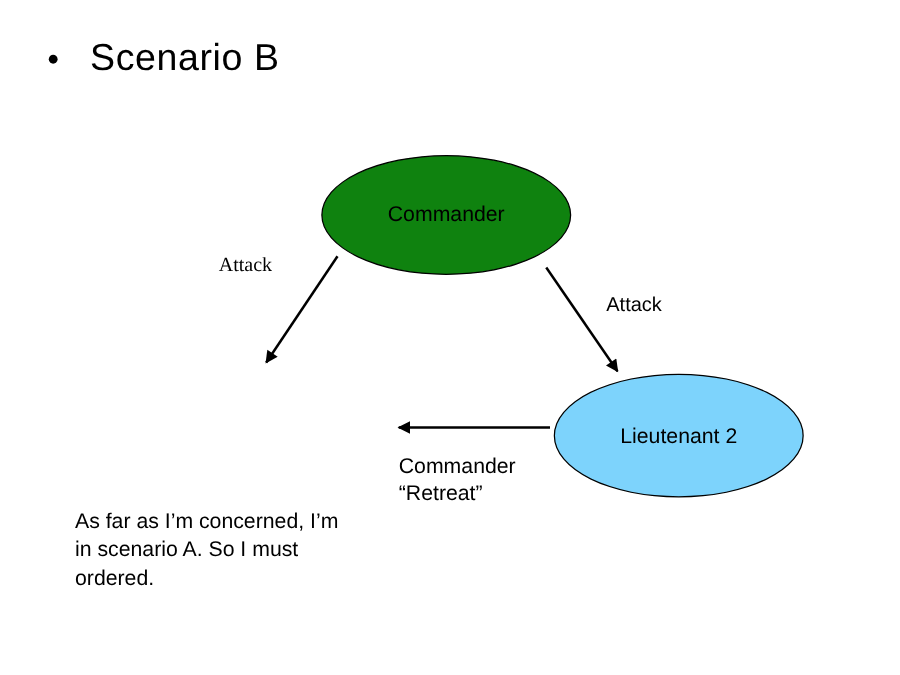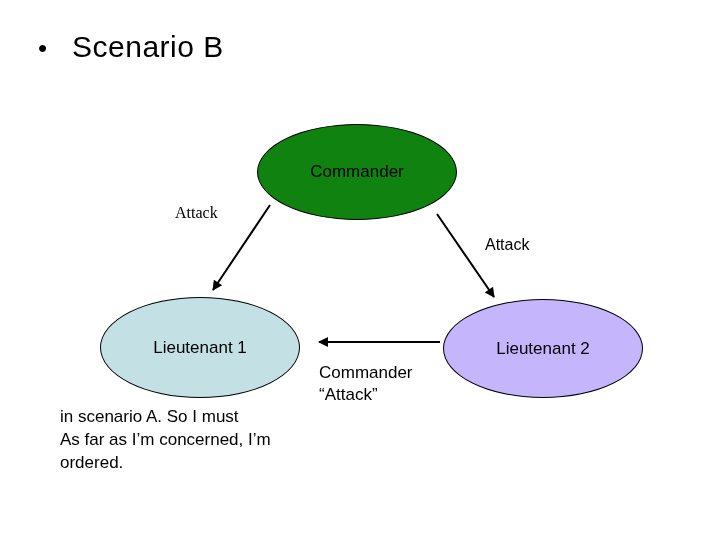--- a/index.html
+++ b/index.html
@@ -107,35 +107,32 @@
     </defs>
     <line x1="270" y1="205" x2="213" y2="290" marker-end="url(#ah)"></line>
     <line x1="437" y1="214" x2="494" y2="297" marker-end="url(#ah)"></line>
     <line x1="440" y1="342" x2="319" y2="342" marker-end="url(#ah)"></line>
   </svg>
 
   <div class="node node-commander" style="background-color: rgb(15, 130, 15);">
     <span class="node-label">Commander</span>
   </div>
 
-  <div class="node node-lieutenant1" style="background-color: rgb(195, 225, 229);">
-    <span class="node-label">Lieutenant 1</span>
-  </div>
 
-  <div class="node node-lieutenant2" style="background-color: #c4b5fd;">
+  <div class="node node-lieutenant2" style="background-color: #7dd3fc;">
     <span class="node-label">Lieutenant 2</span>
   </div>
 
   <div class="edge-label edge-label-attack">Attack</div>
   <div class="edge-label edge-label-retreat">Attack</div>
 
   <div class="callout">
     <div>Commander</div>
-    <div>“Attack”</div>
+    <div>“Retreat”</div>
   </div>
 
   <div class="thought">
+    <div>As far as I’m concerned, I’m</div>
     <div>in scenario A. So I must</div>
-    <div>As far as I’m concerned, I’m</div>
     <div>ordered.</div>
   </div>
 
 </div>
 
 </body></html>

